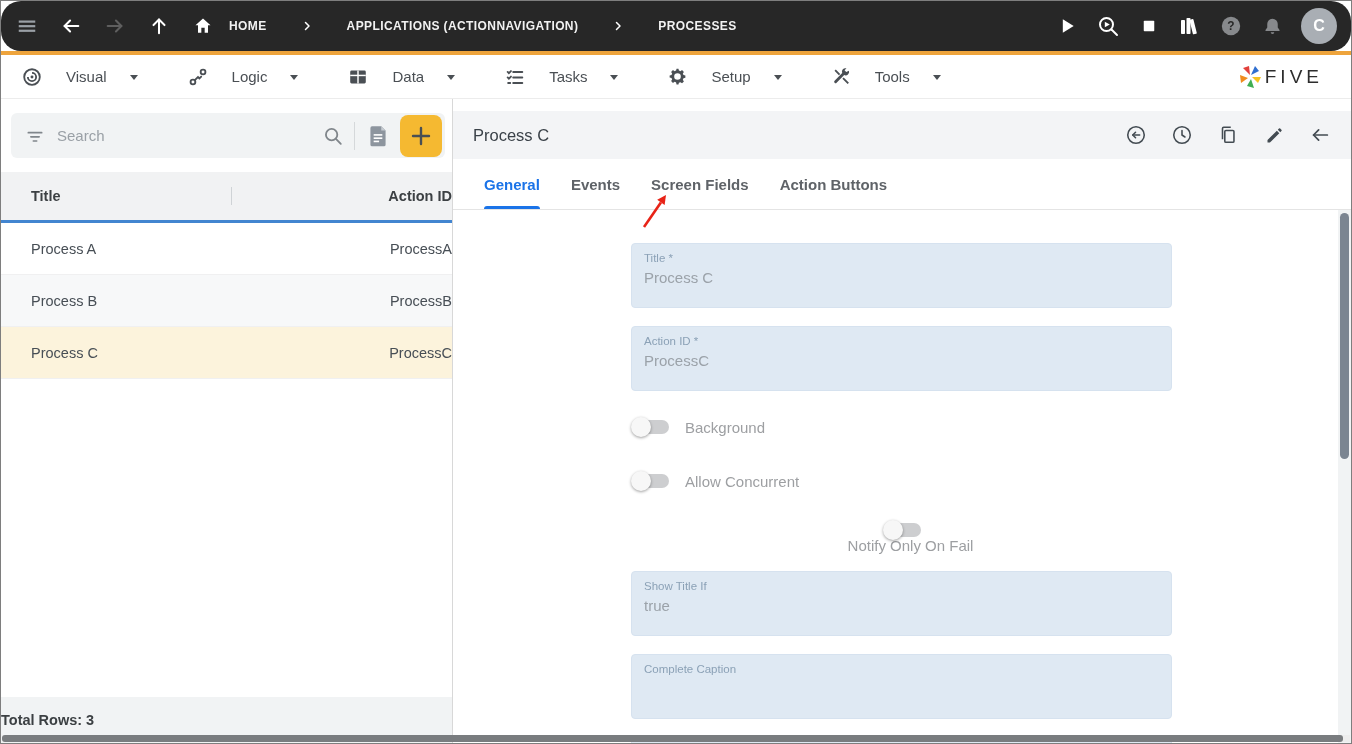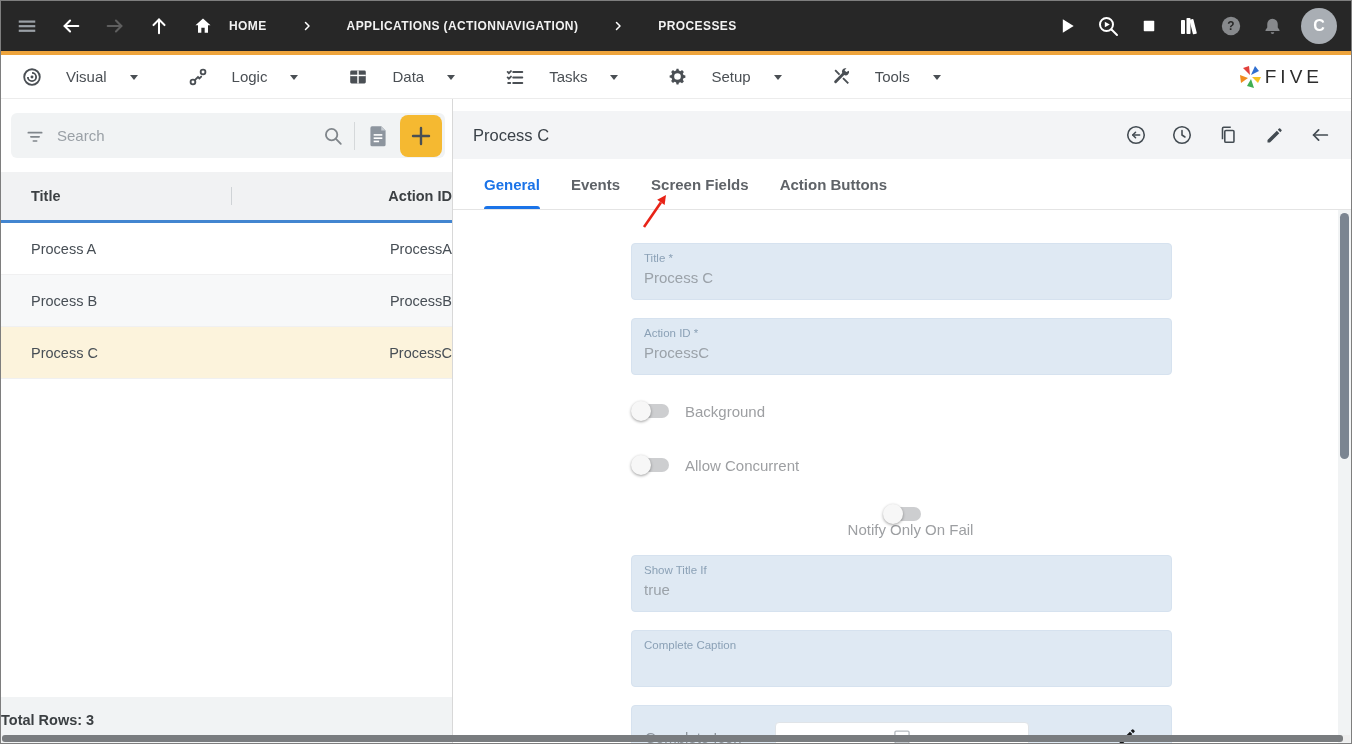--- a/index.html
+++ b/index.html
@@ -1,21 +1,21 @@
 <!DOCTYPE html>
 <html><head>
 <meta charset="utf-8">
 <style>
   * { margin:0; padding:0; box-sizing:border-box; }
   html,body { width:1352px; height:744px; }
   body { font-family:"Liberation Sans", sans-serif; background:#fff; }
   .window { position:relative; width:1352px; height:744px; border:1px solid #7e7e7e; overflow:hidden; display:flex; flex-direction:column; background:#fff; }
 
   
-  .topbar { height:50px; background:#272727; display:flex; align-items:center; padding:0 14px; flex:0 0 auto; }
+  .topbar { height:50px; background:#272727; display:flex; align-items:center; padding:0 14px; flex:0 0 auto;border-radius:20px; }
   .tb-left { display:flex; align-items:center; gap:20px; }
   .tb-icon { width:24px; height:24px; display:flex; align-items:center; justify-content:center; cursor:pointer; }
   .crumb { color:#f2f2f2; font-size:12px; font-weight:bold; letter-spacing:.4px; margin:0 6px; cursor:pointer; white-space:nowrap; }
   .crumb-sep { margin:0 8px; display:flex; align-items:center; }
   .tb-right { margin-left:auto; display:flex; align-items:center; gap:17px; }
   .avatar { width:36px; height:36px; border-radius:50%; background:#a9aeb4; color:#fff; font-size:16px; font-weight:bold; display:flex; align-items:center; justify-content:center; cursor:pointer; }
   .accent-strip { height:4px; background:#eea43c; flex:0 0 auto; }
 
   
   .menubar { height:44px; background:#fff; display:flex; align-items:center; padding:0 20px; border-bottom:1px solid #ececec; flex:0 0 auto; }
@@ -53,21 +53,21 @@
   .hicon { width:22px; height:22px; cursor:pointer; display:flex; align-items:center; justify-content:center; }
 
   .tabs-row { height:51px; display:flex; align-items:stretch; padding-left:31px; gap:31px; border-bottom:1px solid #e4e4e4; flex:0 0 auto; }
   .tab { display:flex; align-items:center; font-size:15px; font-weight:bold; color:#5f6368; cursor:pointer; position:relative; }
   .tab.active { color:#1a73e8; }
   .tab.active::after { content:""; position:absolute; left:0; right:0; bottom:0; height:3px; background:#1a73e8; border-radius:3px 3px 0 0; }
 
   .form-area { flex:1; position:relative; overflow:hidden; }
   .form-col { width:541px; margin-left:178px; padding-top:33px; }
 
-  .field { background:#dfe9f3; border:1px solid #d6e2ef; border-radius:4px; padding:7px 12px 12px; margin-bottom:18px; }
+  .field { background:#dfe9f3; border:1px solid #d6e2ef; border-radius:4px; padding:7px 12px 20px; margin-bottom:18px; }
   .field-label { font-size:11.5px; color:#8ba1b6; line-height:14px; }
   .field-value { font-size:15px; color:#9ba2a9; margin-top:3px; min-height:19px; line-height:19px; }
 
   .toggle-block { margin:24px 0; }
   .toggle-row { display:flex; align-items:center; height:24px; margin-bottom:30px; padding-left:2px; }
   .toggle-row:last-child { margin-bottom:0;flex-direction:column; }
   .toggle { width:36px; height:14px; background:#cdced0; border-radius:7px; position:relative; cursor:pointer; flex:0 0 auto; }
   .toggle-knob { position:absolute; left:-2px; top:-3px; width:20px; height:20px; border-radius:50%; background:#f7f7f7; box-shadow:0 1px 3px rgba(0,0,0,.38); }
   .toggle-label { margin-left:16px; font-size:15px; color:#9d9fa2; }
   .toggle-block + .field { margin-top:24px; }

